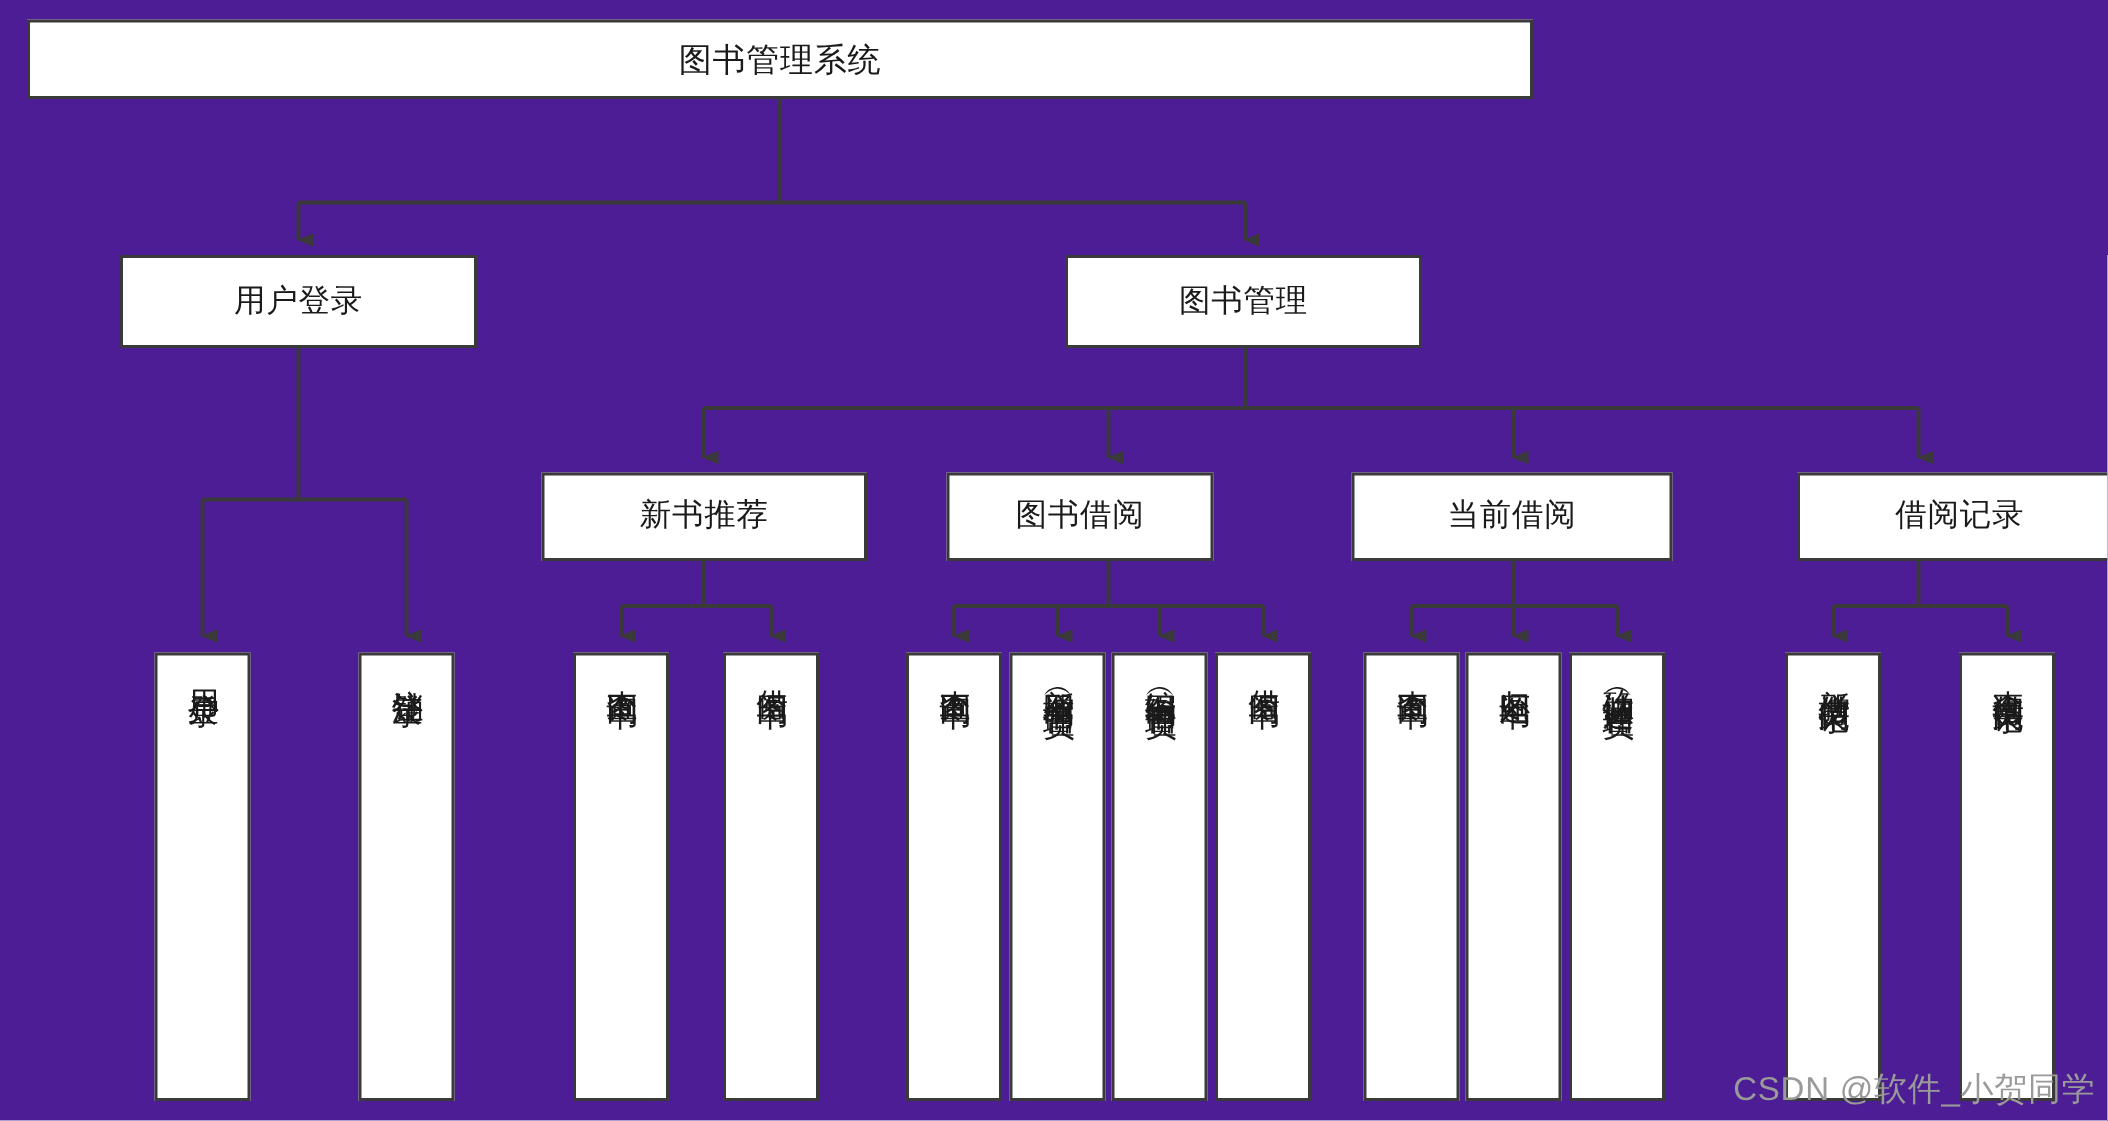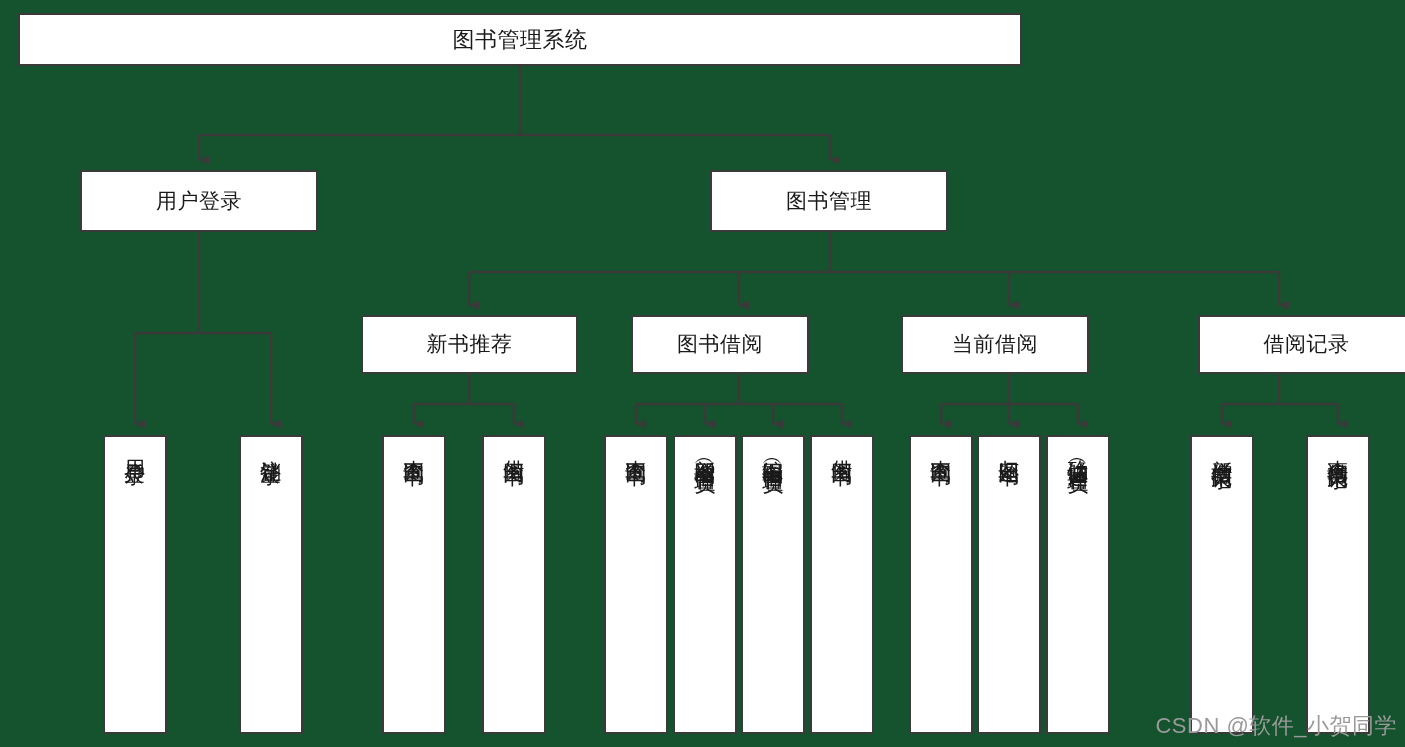--- a/index.html
+++ b/index.html
@@ -8,21 +8,21 @@
     background: #ffffff;
   }
   body {
     font-family: "Liberation Sans", "DejaVu Sans", sans-serif;
     color: #111111;
   }
   #canvas {
     position: relative;
     width: 1405px;
     height: 747px;
-    background: #14532d;
+    background: #4c1d95;
     overflow: hidden;
   }
   svg.edges {
     position: absolute;
     left: 0;
     top: 0;
     width: 1405px;
     height: 747px;
     pointer-events: none;
   }
@@ -133,21 +133,21 @@
   <div class="node" style="left:361px; top:315px; width:217px; height:59px;">
     <span class="label">新书推荐</span>
   </div>
 
   <div class="node" style="left:710px; top:170px; width:238px; height:62px;">
     <span class="label">图书管理</span>
   </div>
   <div class="node" style="left:631px; top:315px; width:178px; height:59px;">
     <span class="label">图书借阅</span>
   </div>
-  <div class="node" style="left:901px; top:315px; width:188px; height:59px;">
+  <div class="node" style="left:901px; top:315px; width:214px; height:59px;">
     <span class="label">当前借阅</span>
   </div>
   <div class="node" style="left:1171px; top:315px; width:217px; height:59px;margin-left:27px;">
     <span class="label">借阅记录</span>
   </div>
 
   <div class="node vert" style="left:103px; top:435px; width:64px; height:299px;">
     <span class="label">用户登录</span>
   </div>
   <div class="node vert" style="left:239px; top:435px; width:64px; height:299px;">

